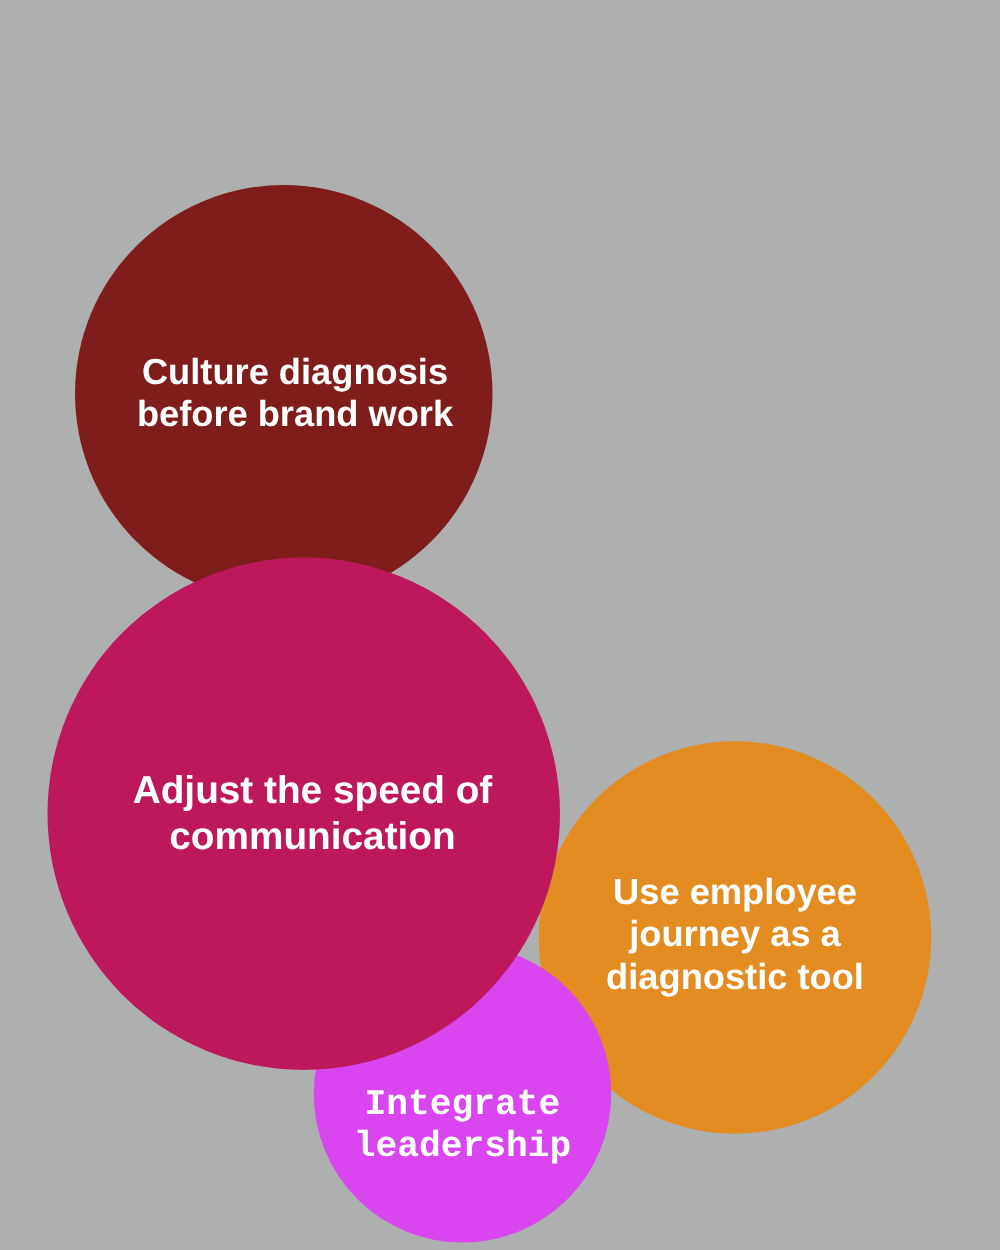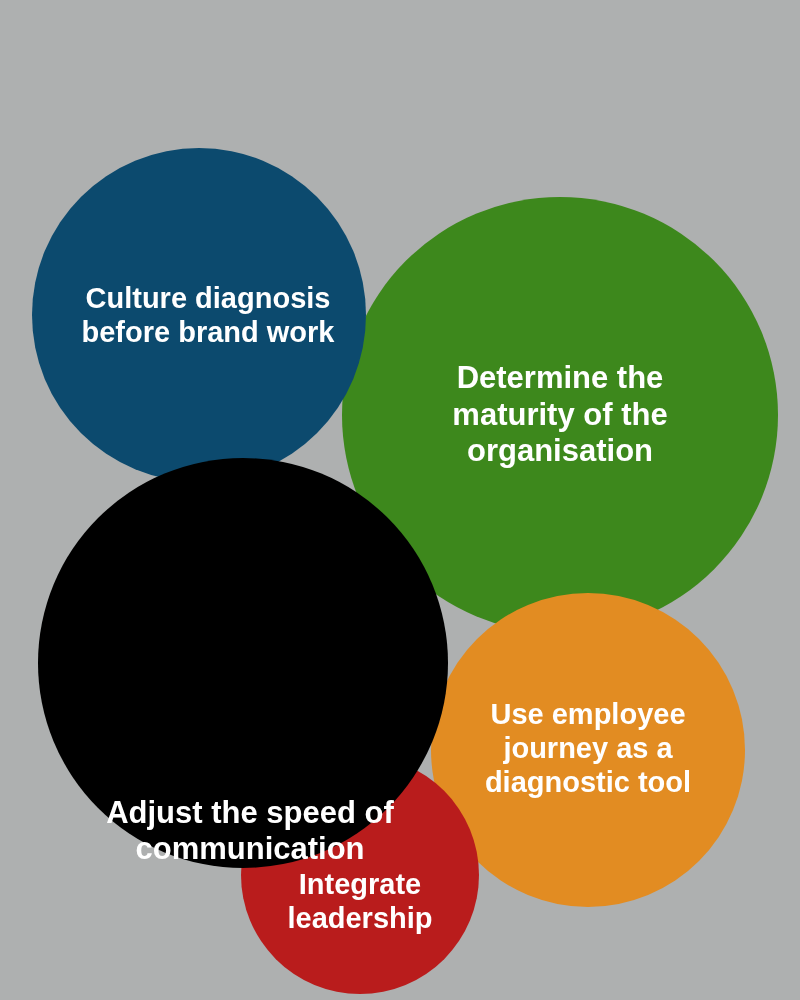--- a/index.html
+++ b/index.html
@@ -60,53 +60,50 @@
   
   #bubble-orange {
     left: 431px; top: 593px;
     width: 314px; height: 314px;
     background: #e28c22;
     z-index: 12;
   }
   #bubble-orange .bubble-label { font-size: 29px; width: 80%; padding-bottom: 4px;}
   
   #bubble-crimson {
-    left: 241px; top: 756px;
+    left: 251px; top: 756px;
     width: 238px; height: 238px;
-    background: #b91c1c;
+    background: #d946ef;
     z-index: 14;
+    font-family: Liberation Mono, monospace;
   }
   #bubble-crimson .bubble-label { font-size: 29px; width: 86%; padding-top: 52px; }
   
   #bubble-blue {
-    left: 32px; top: 148px;
+    left: 60px; top: 148px;
     width: 334px; height: 334px;
-    background: #0c4a6e;
+    background: #7f1d1d;
     z-index: 16;
   }
   #bubble-blue .bubble-label { font-size: 29px; width: 82%; padding-left: 18px;}
   
   #bubble-magenta {
-    left: 38px; top: 458px;
+    left: 38px; top: 446px;
     width: 410px; height: 410px;
-    background: #000000;
+    background: #be185d;
     z-index: 18;
-    align-items: flex-end;
   }
   #bubble-magenta .bubble-label { font-size: 31px; width: 80%; padding-left: 14px; }
 </style>
 </head>
 <body>
 
 <div id="canvas">
 
 
-  <div class="bubble" id="bubble-green">
-    <div class="bubble-label">Determine the maturity of the organisation</div>
-  </div>
 
   <div class="bubble" id="bubble-orange">
     <div class="bubble-label">Use employee journey as a diagnostic tool</div>
   </div>
 
   <div class="bubble" id="bubble-crimson">
     <div class="bubble-label">Integrate leadership</div>
   </div>
 
   <div class="bubble" id="bubble-blue">

